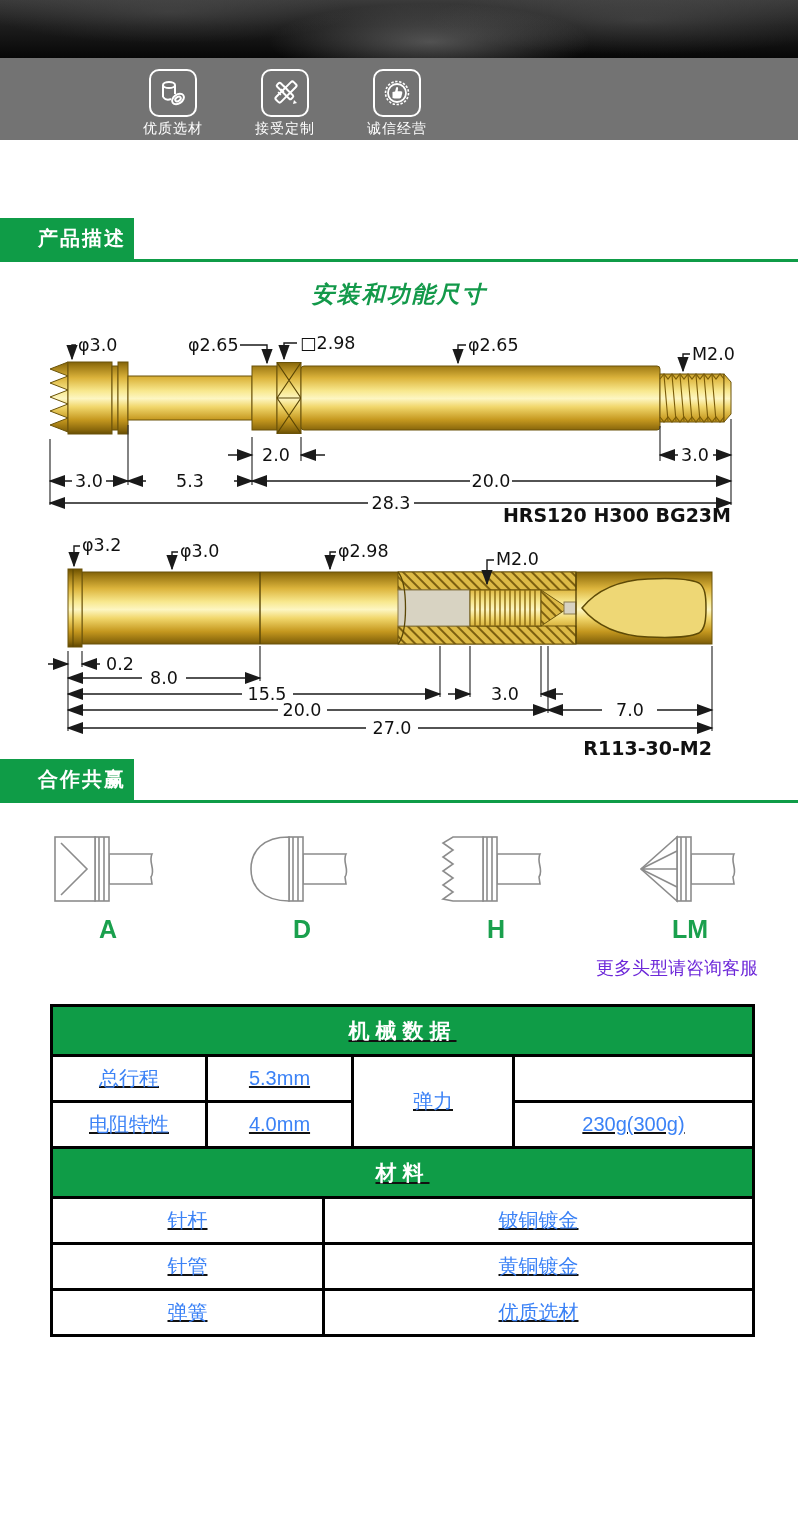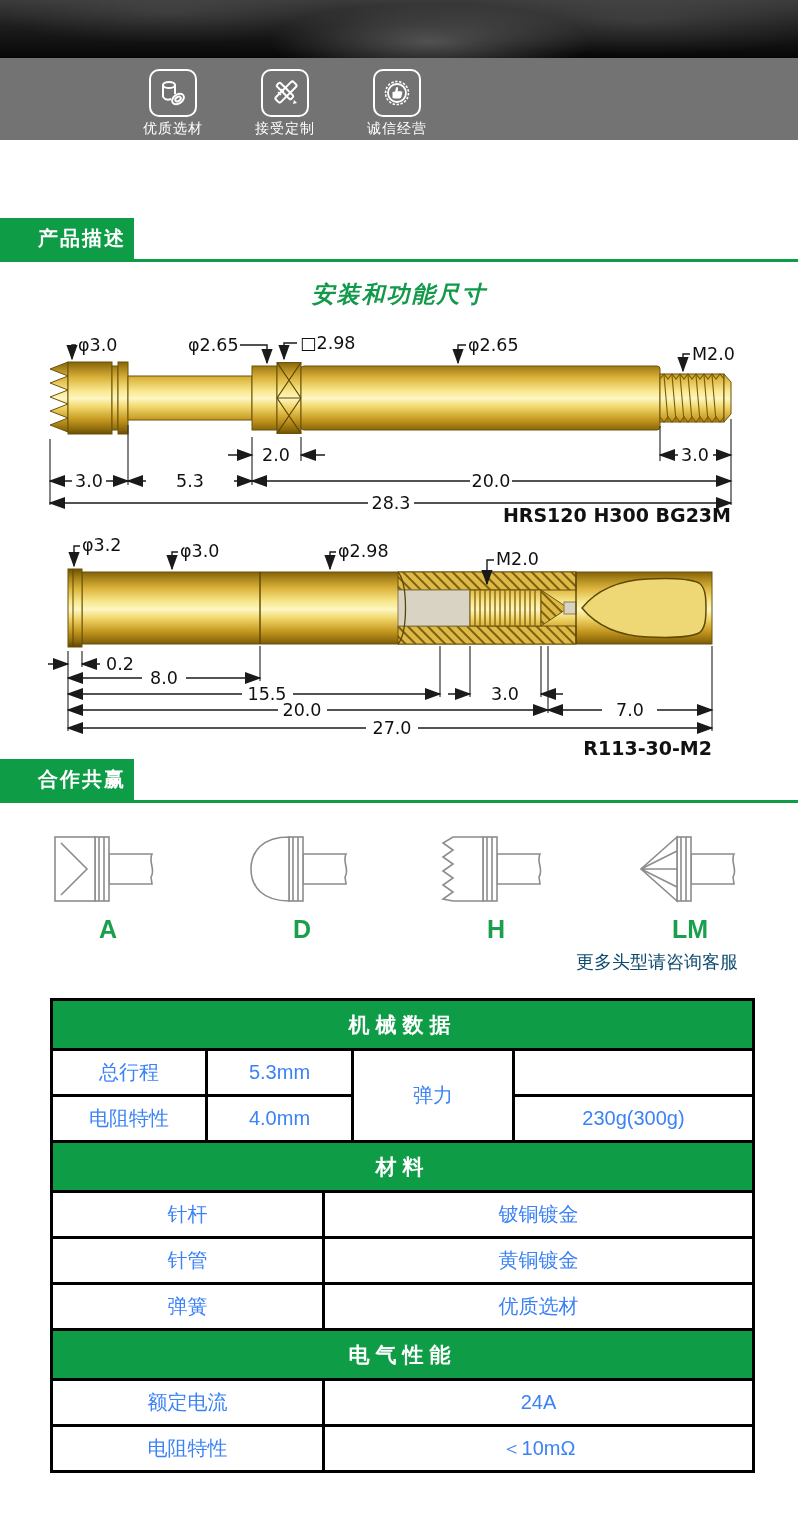--- a/index.html
+++ b/index.html
@@ -41,24 +41,24 @@
     margin-top:17px;text-align:center;color:#13994a;
     font-size:23px;font-weight:700;letter-spacing:2px;height:26px;font-style:italic;
   }
   svg text{font-family:"DejaVu Sans","Liberation Sans",sans-serif;}
   .drw{display:block;}
   .drw1{margin-top:14px;}
   
   .heads{display:flex;justify-content:space-between;padding:0 28px;margin-top:26px;}
   .head-item{width:160px;text-align:center;}
   .head-item .code{color:#1aa04d;font-size:25px;font-weight:700;margin-top:2px;}
-  .head-note{text-align:right;padding-right:60px;font-size:18px;color:#0c4a6e;margin-top:6px;}
+  .head-note{text-align:right;padding-right:40px;font-size:18px;color:#6d28d9;margin-top:12px;}
   
   .tables{margin:24px 0 0 50px;width:705px;}
-  table{border-collapse:collapse;width:705px;table-layout:fixed;}
+  table{border-collapse:collapse;width:705px;table-layout:fixed;text-decoration:underline;}
   table + table{margin-top:-3px;}
   th,td{border:3px solid #000;height:41px;text-align:center;font-size:20px;color:#3b82f6;}
   th.green{background:#0f9c47;color:#fff;font-weight:700;height:45px;font-size:21px;letter-spacing:6px;}
 </style>
 </head>
 <body>
 
 <div class="photo-banner"></div>
 
 <div class="features">
@@ -355,32 +355,13 @@
     <tr>
       <td>针管</td>
       <td>黄铜镀金</td>
     </tr>
     <tr>
       <td>弹簧</td>
       <td>优质选材</td>
     </tr>
   </tbody>
     </table>
-  <table>
-    <colgroup>
-        <col style="width:272px">
-        <col>
-      </colgroup>
-    <tbody>
-        <tr>
-          <th class="green" colspan="2">电气性能</th>
-        </tr>
-    <tr>
-      <td>额定电流</td>
-      <td>24A</td>
-    </tr>
-    <tr>
-      <td>电阻特性</td>
-      <td>＜10mΩ</td>
-    </tr>
-  </tbody>
-    </table>
 </div>
 
 </body></html>

